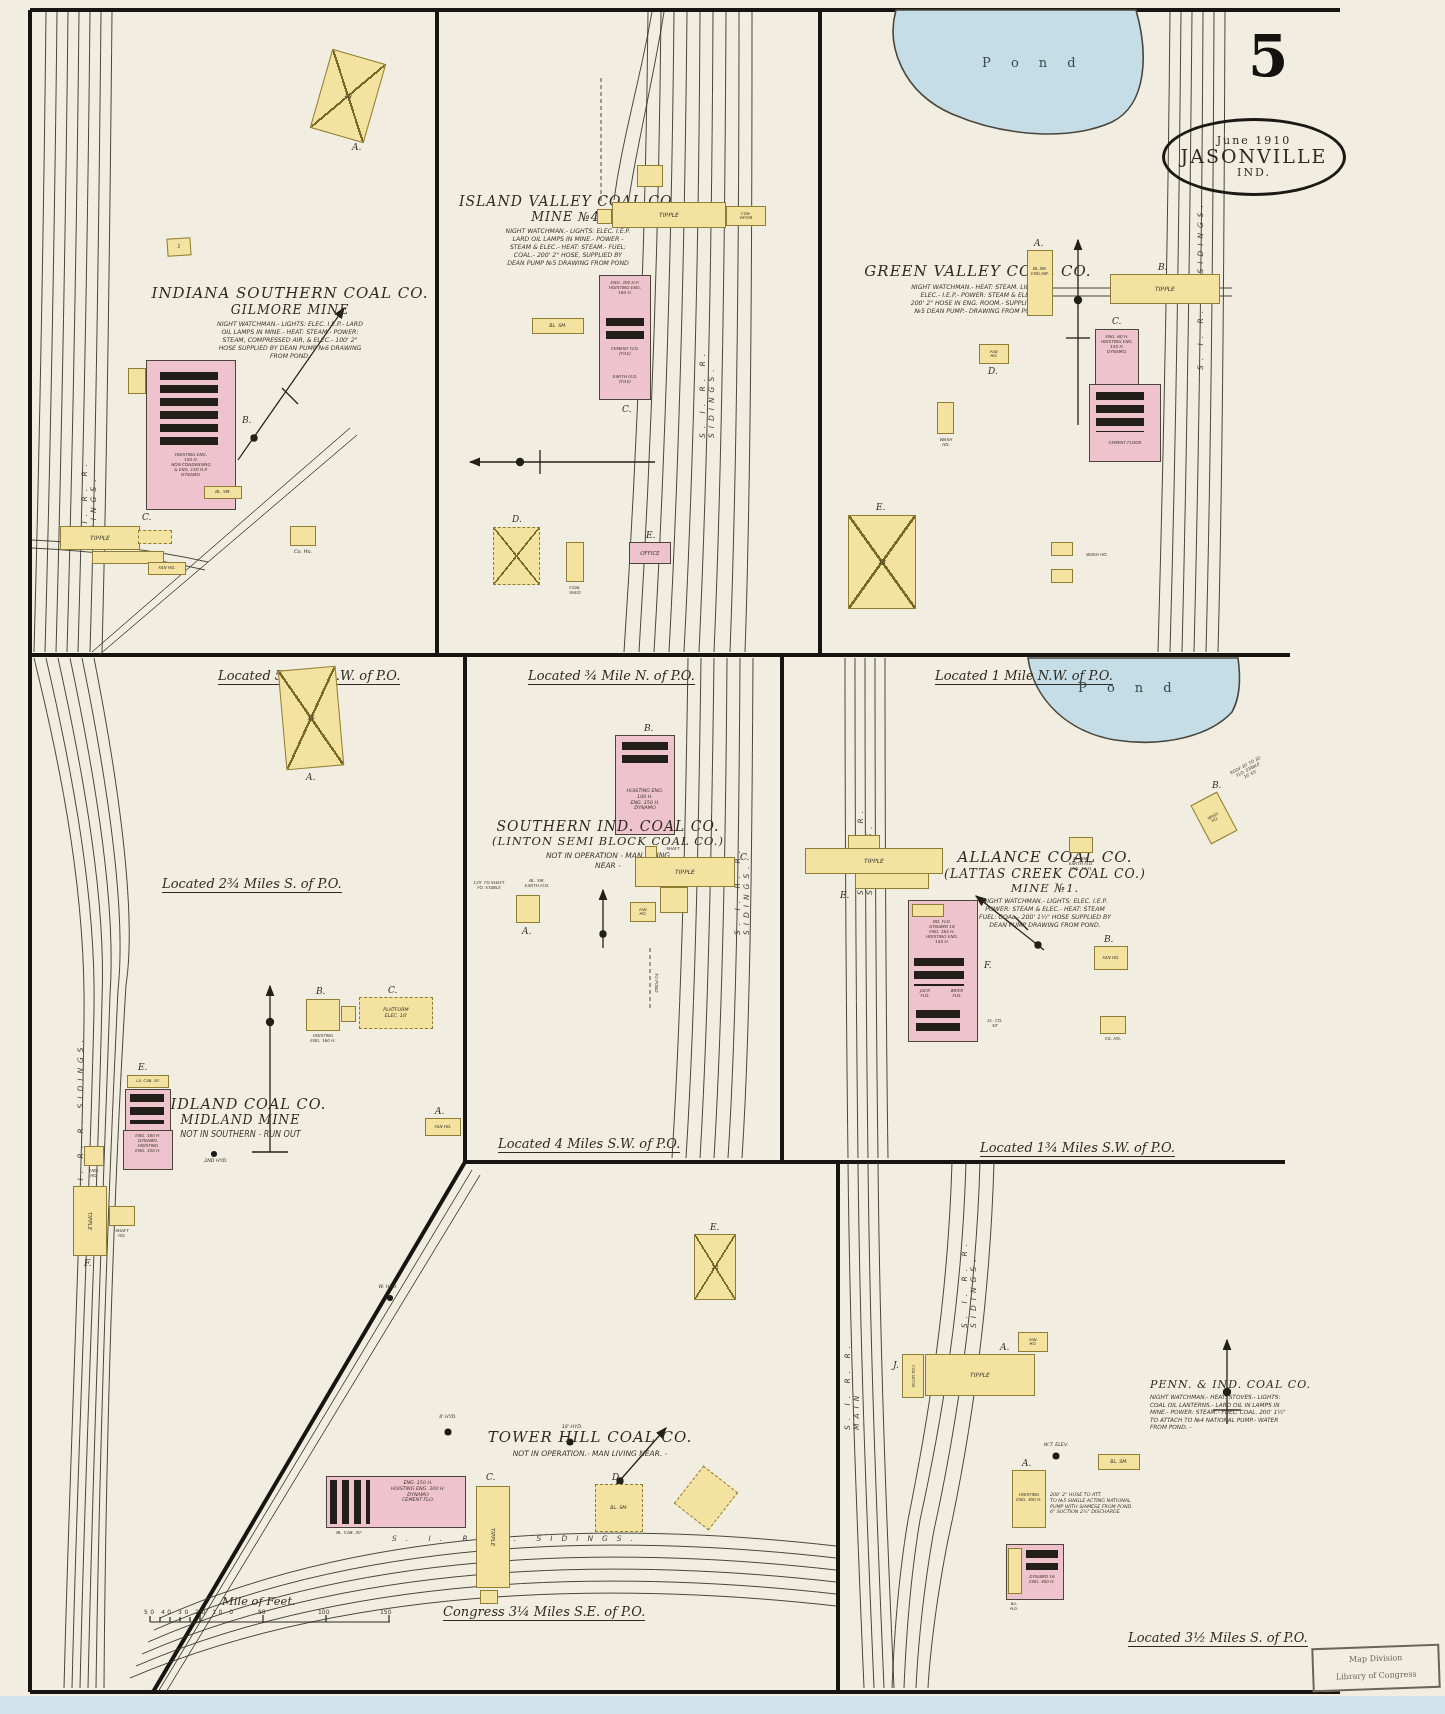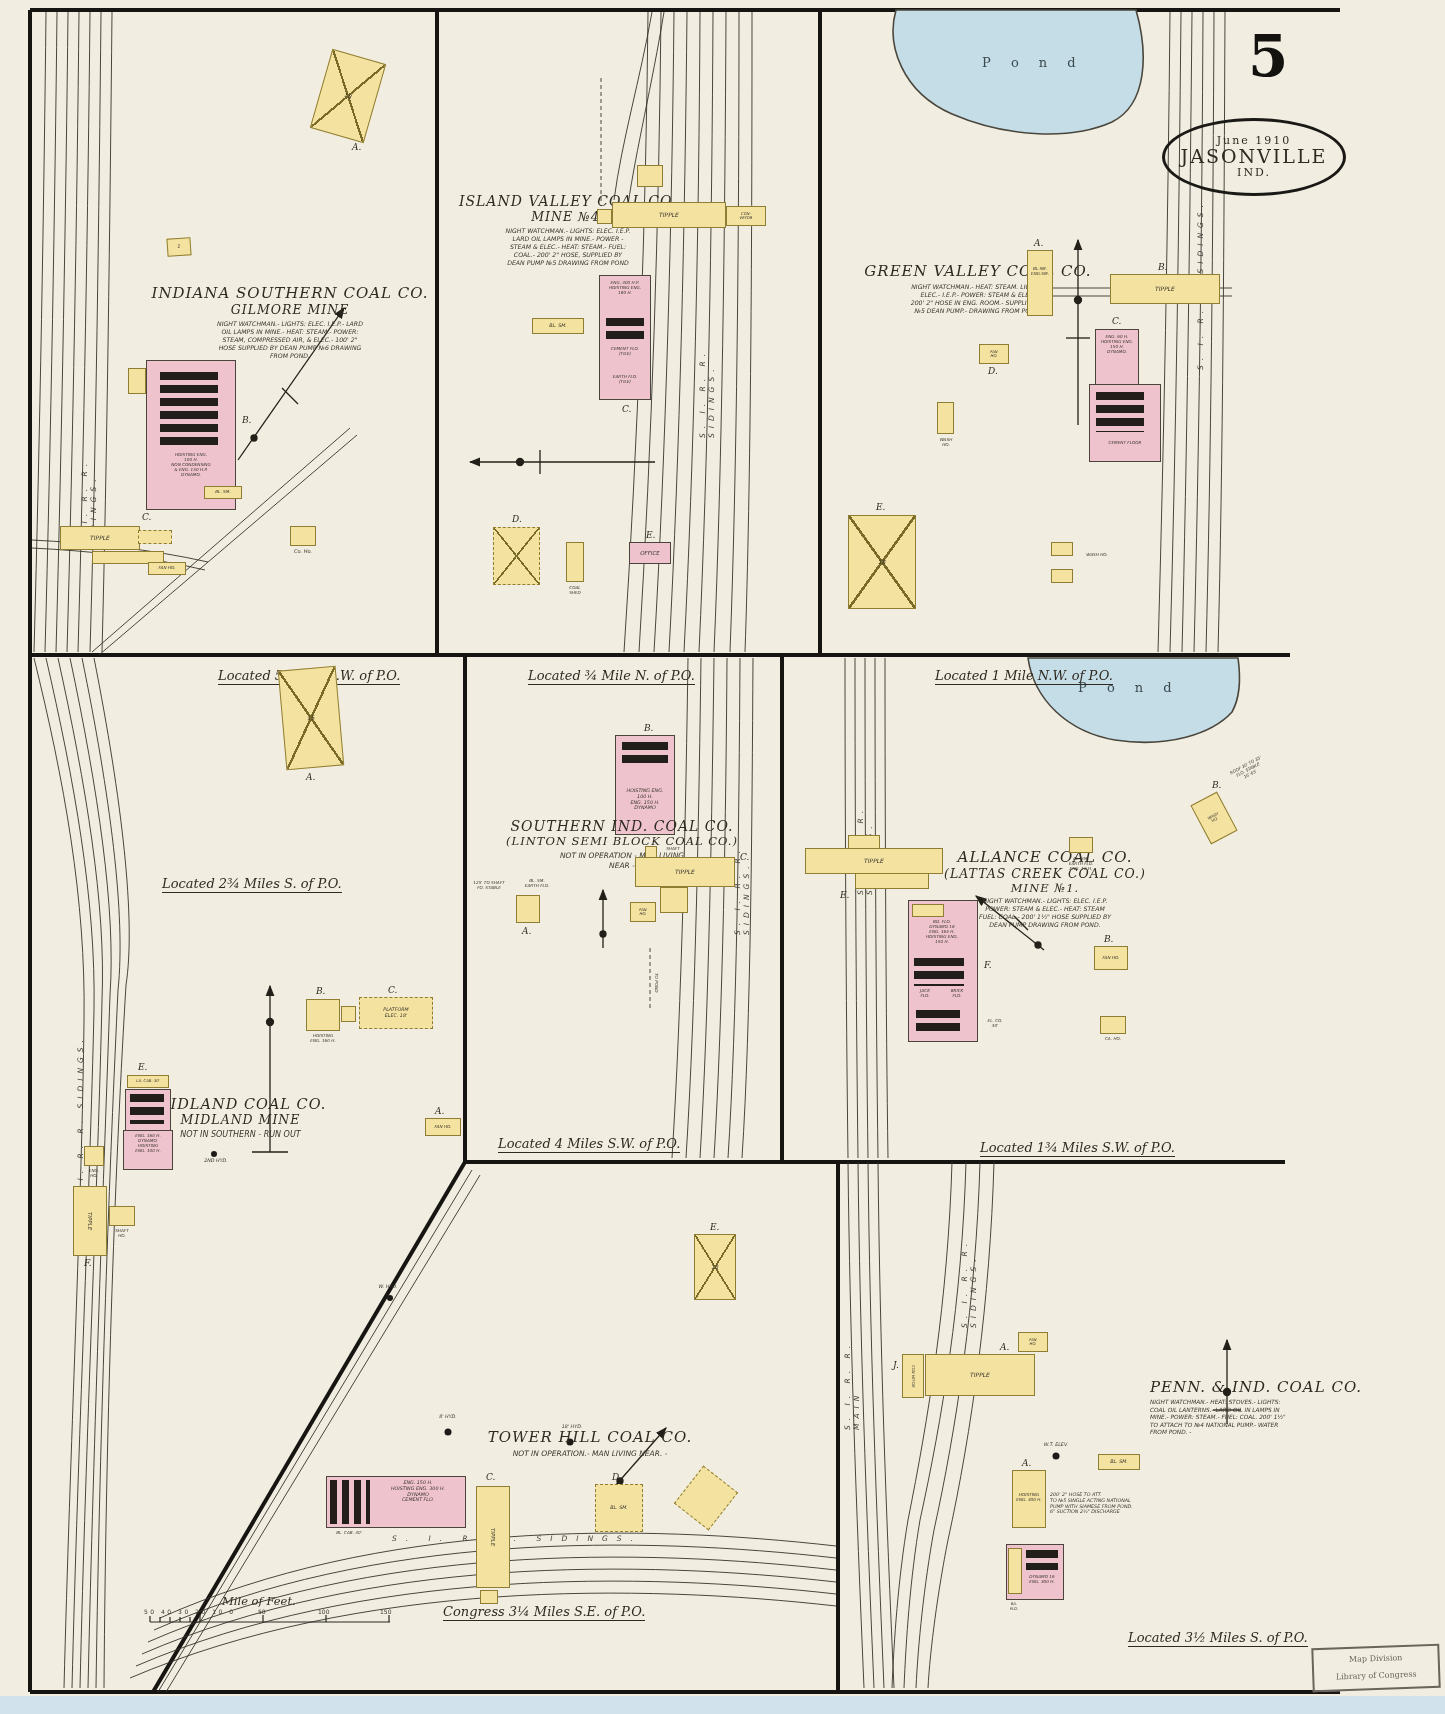--- a/index.html
+++ b/index.html
@@ -420,21 +420,21 @@
 HO.</div>
   <div class="lab s45" style="left:194px;top:1158px;width:44px">2ND HYD.</div>
 
   <span class="ltr" style="left:644px;top:723px">B.</span>
   <div class="pb" style="left:615px;top:735px;width:60px;height:100px"></div>
   <div class="bars-h" style="left:622px;top:742px;width:46px;height:22px"></div>
   <div class="lab s45" style="left:618px;top:788px;width:54px">HOISTING ENG.
 100 H.
 ENG. 150 H.
 DYNAMO</div>
-  <div class="thead" style="left:502px;top:818px;width:240px">
+  <div class="thead" style="left:488px;top:818px;width:240px">
     <div class="t1" style="font-size:14px">SOUTHERN IND. COAL CO.</div>
     <div class="t2" style="font-size:11.5px">(LINTON SEMI BLOCK COAL CO.)</div>
     <div class="note" style="font-size:7.5px">NOT IN OPERATION - MAN LIVING
 NEAR -</div>
   </div>
   <div class="yb" style="left:645px;top:846px;width:12px;height:12px"></div>
   <div class="lab s4" style="left:658px;top:846px;width:30px">SHAFT</div>
   <div class="yb" style="left:635px;top:857px;width:100px;height:30px">
     <span class="bl s6">TIPPLE</span>
     </div>
@@ -549,21 +549,21 @@
     </div>
   <div class="yb" style="left:925px;top:1354px;width:110px;height:42px">
     <span class="bl s6">TIPPLE</span>
     </div>
   <span class="ltr" style="left:1000px;top:1342px">A.</span>
   <div class="yb" style="left:1018px;top:1332px;width:30px;height:20px">
     <span class="bl s35">FAN
 HO.</span>
     </div>
   <div class="thead" style="left:1150px;top:1378px;width:220px;text-align:left">
-    <div class="t1" style="font-size:15px">PENN. &amp; IND. COAL CO.</div>
+    <div class="t1" style="font-size:11px">PENN. &amp; IND. COAL CO.</div>
     <div class="note left" style="font-size:5.8px">NIGHT WATCHMAN.- HEAT: STOVES.- LIGHTS:
 COAL OIL LANTERNS.- LARD OIL IN LAMPS IN
 MINE.- POWER: STEAM.- FUEL: COAL. 200' 1½"
 TO ATTACH TO №4 NATIONAL PUMP.- WATER
 FROM POND. -</div>
   </div>
   <div class="lab s45" style="left:1032px;top:1442px;width:48px">W.T. ELEV.</div>
   <div class="yb" style="left:1098px;top:1454px;width:42px;height:16px">
     <span class="bl s45">BL. SM.</span>
     </div>

